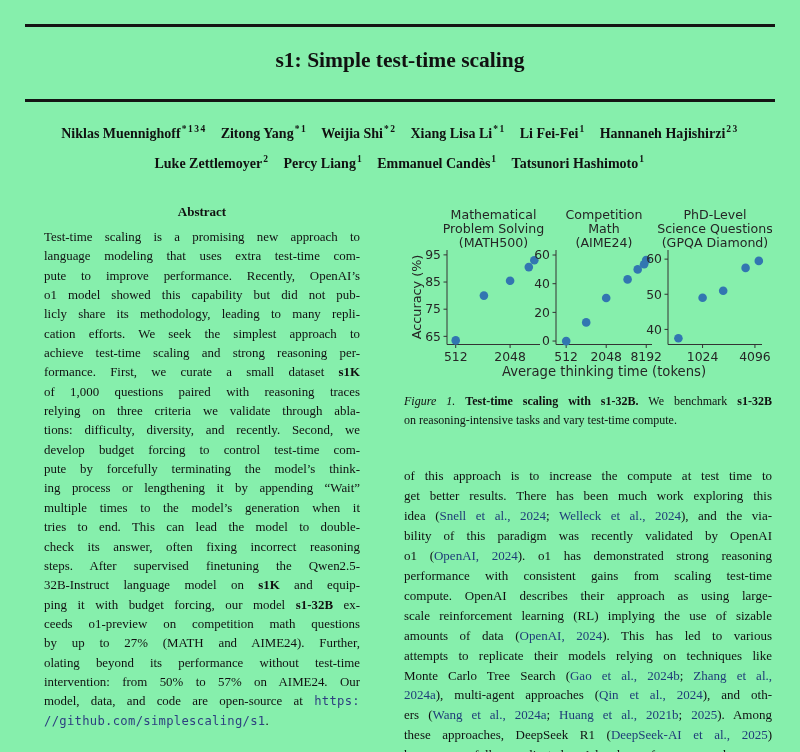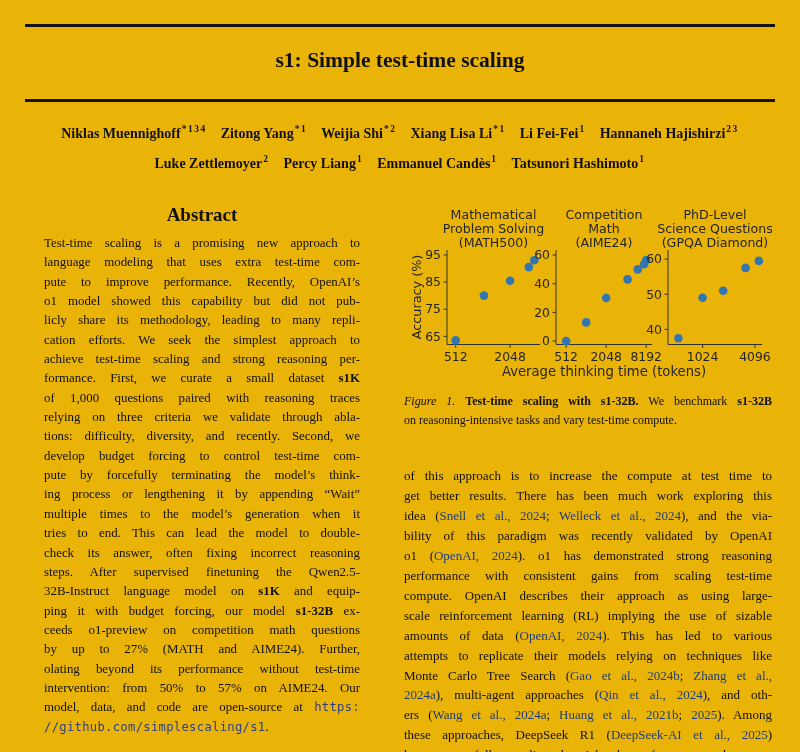--- a/index.html
+++ b/index.html
@@ -2,35 +2,35 @@
 <html style="--cite: #1f3d78; --link: #2e3f80;"><head>
 <meta charset="utf-8">
 <style>
   :root{
     --cite:#1f3d78;
     --link:#2e3f80;
     --ink:#111111;
   }
   html,body{margin:0;padding:0;background:#ffffff;}
   body{width:800px;height:752px;font-family:"Liberation Serif",serif;color:var(--ink);}
-  .page{position:relative;width:800px;height:752px;overflow:hidden;background:#eab308;}
+  .page{position:relative;width:800px;height:752px;overflow:hidden;background:#86efac;}
   .rule{position:absolute;left:25px;width:750px;height:2.5px;background:#141414;}
   #rule-top{top:24px;}
   #rule-mid{top:99px;}
   .title{position:absolute;top:48px;left:0;width:800px;margin:0;text-align:center;
          font-size:21.5px;font-weight:bold;}
   .authors-line{position:absolute;left:0;width:800px;text-align:center;
                 font-weight:bold;font-size:14px;white-space:nowrap;}
   #authors1{top:124px;}
   #authors2{top:154px;}
   .author{margin:0 7px;}
   .author sup{font-size:9.5px;font-weight:bold;letter-spacing:1.5px;margin-left:1px;}
 
   .col-left{position:absolute;left:44px;top:204px;width:316px;}
-  .abs-heading{margin:0 0 8px 0;text-align:center;font-size:19px;font-weight:bold;}
+  .abs-heading{margin:0 0 8px 0;text-align:center;font-size:13px;font-weight:bold;}
   .aline{font-size:12.9px;line-height:19.35px;text-align:justify;text-align-last:justify;}
   .aline.lastline{text-align-last:left;}
 
   .col-right{position:absolute;left:404px;top:203px;width:368px;}
   #figure-svg{display:block;position:absolute;top:0;left:0;}
   .caption{position:absolute;top:189px;left:0;width:368px;font-size:12px;line-height:19px;}
   .cap-line{text-align:justify;text-align-last:justify;}
   .cap-line.lastline{text-align-last:left;}
   .seg-b{font-weight:bold;}
   .seg-i{font-style:italic;}

